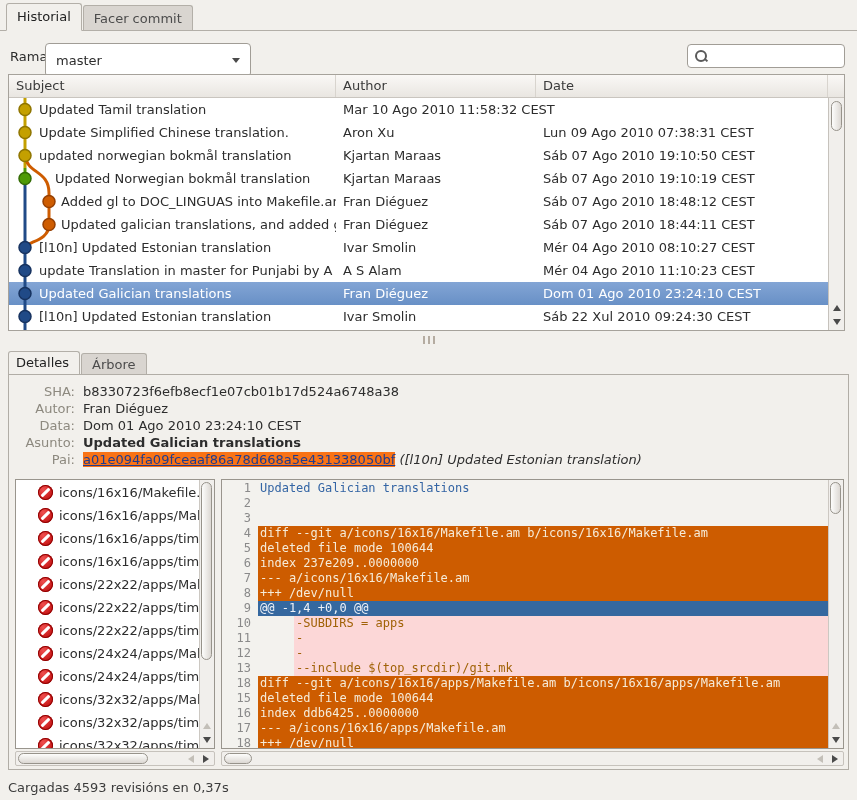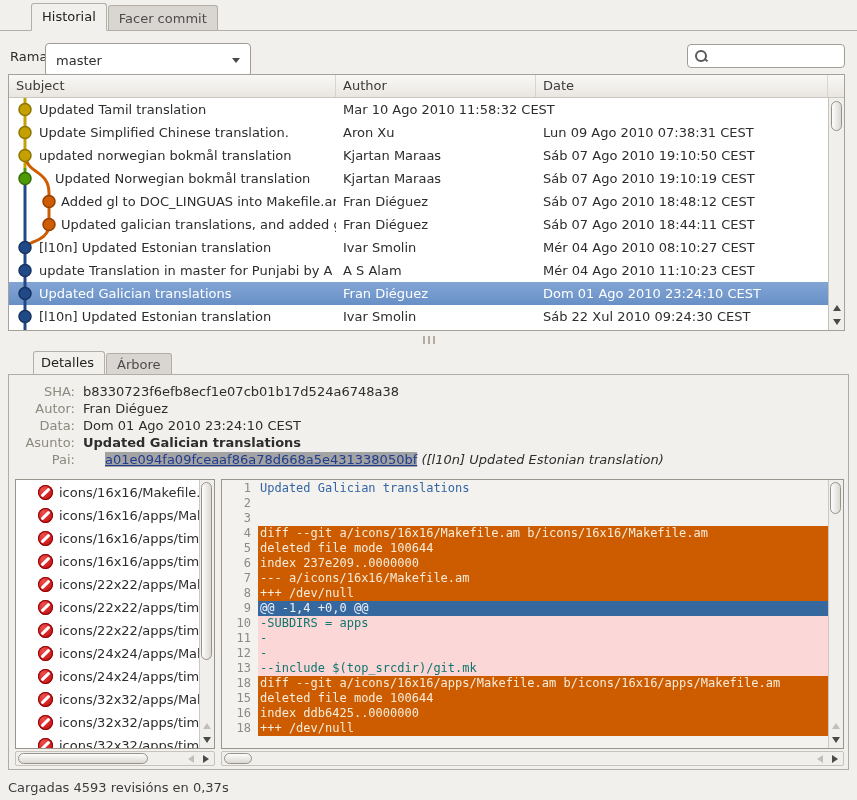--- a/index.html
+++ b/index.html
@@ -10,21 +10,21 @@
     font-family:"DejaVu Sans","Liberation Sans",sans-serif; font-size:13px;
   }
 
   
   .tabbar-top { position:absolute; left:0; top:0; width:857px; height:31px;
     display:flex; align-items:flex-end; padding-left:6px;
     border-bottom:1px solid #b3afa8; }
   .tab { border:1px solid #b3afa8; border-bottom:none; border-radius:3px 3px 0 0;
     padding:0 10px; line-height:25px; white-space:nowrap; cursor:default; }
   .tab.active { background:#f2f0ec; height:28px; margin-bottom:-1px;
-    border-bottom:1px solid #f2f0ec; color:#222;margin-left:25px; }
+    border-bottom:1px solid #f2f0ec; color:#222; }
   .tab.inactive { background:#d9d5d0; height:25px; color:#4c4c4c; margin-left:1px; }
 
   
   .branch-label { position:absolute; left:10px; top:49px; }
   .combo { position:absolute; left:45px; top:43px; width:206px; height:27px;
     background:#fff; border:1px solid #a19d96; border-radius:4px;
     display:flex; align-items:center; padding:16px 10px; }
   .combo .val { flex:1; }
   .combo-arrow { width:0; height:0; border-left:4px solid transparent;
     border-right:4px solid transparent; border-top:5px solid #4a4a4a; }
@@ -84,21 +84,21 @@
   .tabbar-bottom .tab.inactive { height:22px; }
   .bframe { position:absolute; left:8px; top:374px; width:841px; height:396px;
     border:1px solid #b1ada6; background:#f2f0ec; }
 
   
   .dgrid { position:absolute; left:4px; top:8px; display:grid;
     grid-template-columns:62px auto; column-gap:8px; row-height:17px; line-height:17px; }
   .dlabel { color:#8d897f; text-align:right; }
   .dval { color:#2d2d2d; white-space:nowrap; }
   .dval.bold { font-weight:bold; }
-  .sha-link { color:#1f3c8f; text-decoration:underline; background:#a3a3a3; cursor:pointer;margin-left:22px; }
+  .sha-link { color:#1f3c8f; text-decoration:underline; background:#f97316; cursor:pointer; }
   .parent-note { font-style:italic; }
 
   
   .fpane { position:absolute; left:6px; top:104px; width:200px; height:270px;
     background:#fff; border:1px solid #99958d; overflow:hidden; }
   .fitems { position:absolute; left:0; top:1px; right:15px; }
   .fitem { display:flex; align-items:center; height:23px; padding-left:22px;
     white-space:nowrap; overflow:hidden; }
   .noicon { position:relative; width:15px; height:15px; flex:none; margin-right:6px;
     border-radius:50%; background:radial-gradient(circle at 35% 30%, #ef4f4f, #b80000);
@@ -114,21 +114,21 @@
   .dpane { position:absolute; left:212px; top:104px; width:623px; height:270px;
     background:#f3f2ee; border:1px solid #99958d; overflow:hidden; }
   .dlines { position:absolute; left:0; top:1px; right:15px;
     font-family:"DejaVu Sans Mono","Liberation Mono",monospace; font-size:12px; }
   .dline { display:flex; height:15px; line-height:15px; }
   .dline .num { width:36px; text-align:right; padding-right:7px; color:#8a8a8a; flex:none; }
   .dline .txt { flex:1; white-space:pre; overflow:hidden; padding-left:2px; }
   .t-msg .txt { color:#3465a4; }
   .t-hdr .txt { background:#cd5c00; color:#f6ecd9; }
   .t-hunk .txt { background:#35689f; color:#eef2f8; }
-  .t-del .txt { background:#fcd7d7; color:#0f766e; }
+  .t-del .txt { background:#fcd7d7; color:#a16207;margin-left:36px; }
   .dvsb { position:absolute; right:0; top:0; bottom:0; width:15px;
     border-left:1px solid #ccc8c2; background:#f1efec; }
 
   
   .statusbar { position:absolute; left:8px; top:780px; color:#3c3c3c; }
 </style>
 </head>
 <body>
 
 <div class="tabbar-top">
@@ -383,20 +383,24 @@
         </div>
       <div class="dline t-hdr">
           <span class="num">15</span>
           <span class="txt">deleted file mode 100644</span>
         </div>
       <div class="dline t-hdr">
           <span class="num">16</span>
           <span class="txt">index ddb6425..0000000</span>
         </div>
       <div class="dline t-hdr">
+          <span class="num">17</span>
+          <span class="txt">--- a/icons/16x16/apps/Makefile.am</span>
+        </div>
+      <div class="dline t-hdr">
           <span class="num">18</span>
           <span class="txt">+++ /dev/null</span>
         </div>
     </div>
     <div class="dvsb">
       <div class="sb-thumb" style="left:1px; top:2px; width:11px; height:32px;"></div>
       <div class="step dis" style="bottom:15px;">
           <span class="tri-up"></span>
         </div>
       <div class="step" style="bottom:1px;">

